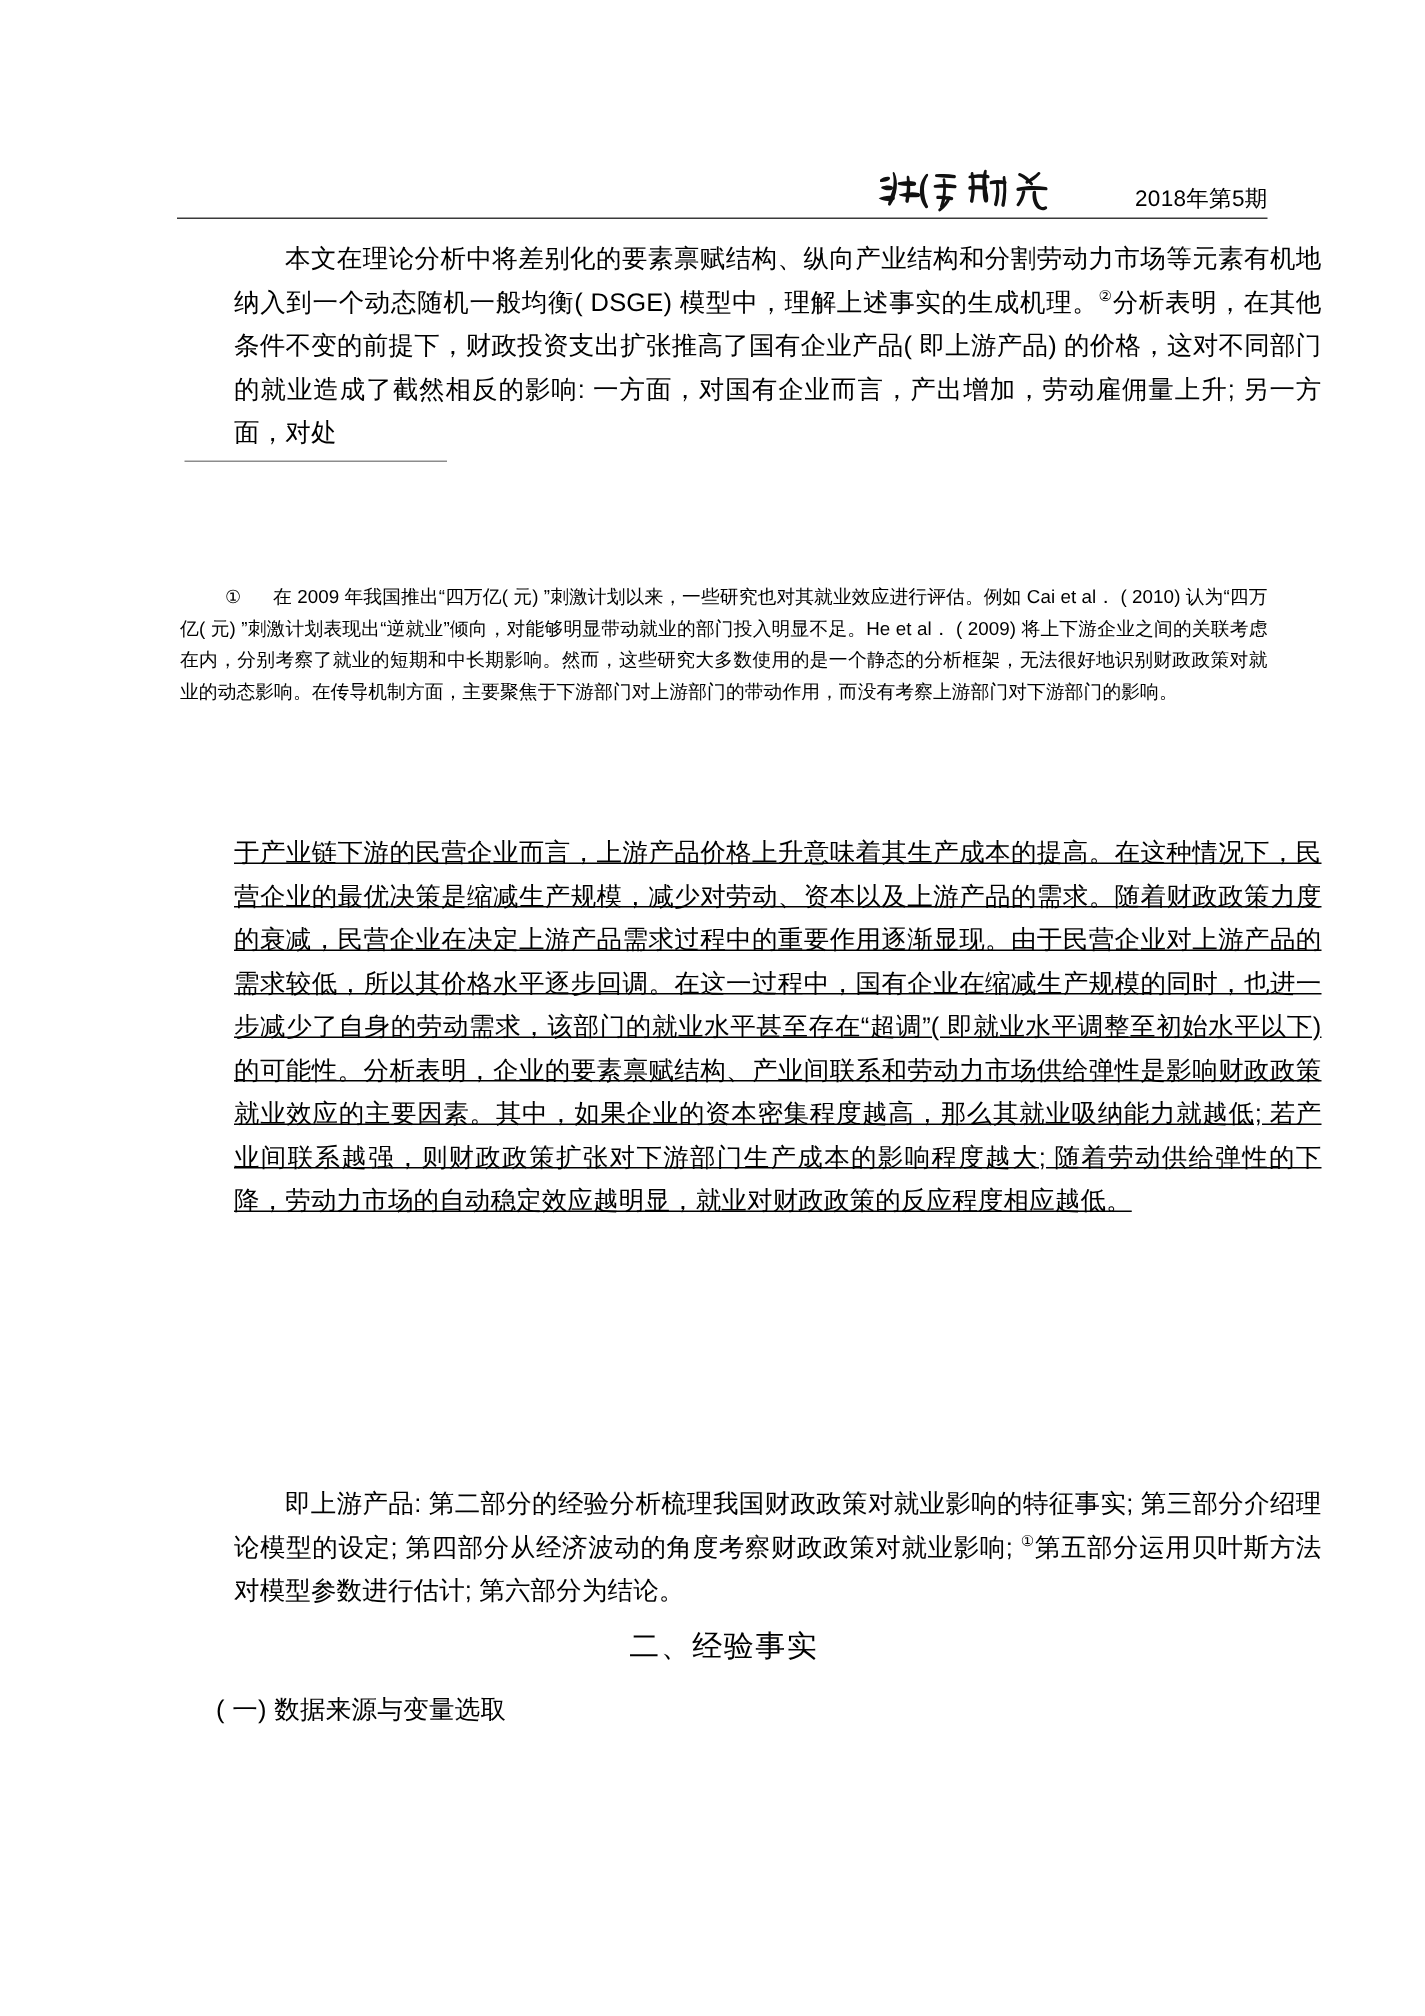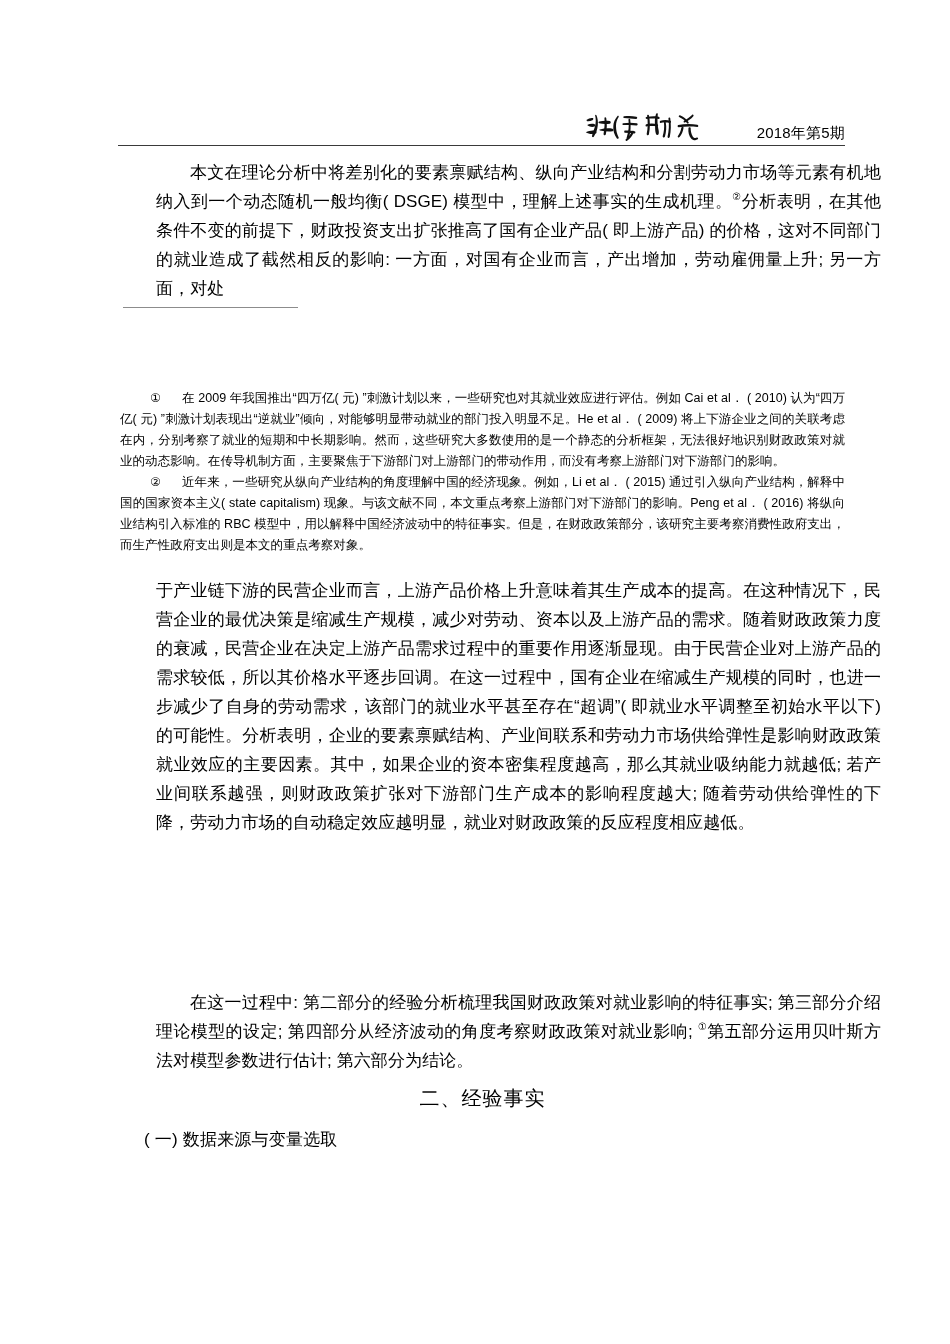--- a/index.html
+++ b/index.html
@@ -77,21 +77,21 @@
     text-justify: inter-character;
     text-indent: 0;
     letter-spacing: 0.1px;
     word-break: break-all;
   }
   p.body.indent {
     text-indent: 34px;
   }
 
   .blk-top  { top: 158px; }
-  .blk-mid  { top: 576px; }
+  .blk-mid  { top: 554px; text-decoration: underline; }
   .blk-last { top: 988px; }
 
   
   .fn-rule {
     position: absolute;
     left: 123px;
     top: 307px;
     width: 175px;
     height: 1px;
     background: #8c8c8c;
@@ -187,27 +187,26 @@
   </div>
 
   <div class="body-col blk-top">
     <p class="body indent"><span>本文在理论分析中将差别化的要素禀赋结构、纵向产业结构和分割劳动力市场等元素有机地纳入到一个动态随机一般均衡( DSGE) 模型中，理解上述事实的生成机理。</span><sup class="fnref">②</sup><span>分析表明，在其他条件不变的前提下，财政投资支出扩张推高了国有企业产品( 即上游产品) 的价格，这对不同部门的就业造成了截然相反的影响: 一方面，对国有企业而言，产出增加，劳动雇佣量上升; 另一方面，对处</span></p>
   </div>
 
   <div class="fn-rule"></div>
 
   <div class="footnotes">
     <p class="footnote"><span class="fn-marker">①</span><span>在 2009 年我国推出“四万亿( 元) ”刺激计划以来，一些研究也对其就业效应进行评估。例如 Cai et al． ( 2010) 认为“四万亿( 元) ”刺激计划表现出“逆就业”倾向，对能够明显带动就业的部门投入明显不足。He et al． ( 2009) 将上下游企业之间的关联考虑在内，分别考察了就业的短期和中长期影响。然而，这些研究大多数使用的是一个静态的分析框架，无法很好地识别财政政策对就业的动态影响。在传导机制方面，主要聚焦于下游部门对上游部门的带动作用，而没有考察上游部门对下游部门的影响。</span></p>
-    <p class="footnote"><span class="fn-marker">②</span><span>近年来，一些研究从纵向产业结构的角度理解中国的经济现象。例如，Li et al． ( 2015) 通过引入纵向产业结构，解释中国的国家资本主义( state capitalism) 现象。与该文献不同，本文重点考察上游部门对下游部门的影响。Peng et al． ( 2016) 将纵向业结构引入标准的 RBC 模型中，用以解释中国经济波动中的特征事实。但是，在财政政策部分，该研究主要考察消费性政府支出，而生产性政府支出则是本文的重点考察对象。</span></p>
   </div>
 
   <div class="body-col blk-mid">
     <p class="body">于产业链下游的民营企业而言，上游产品价格上升意味着其生产成本的提高。在这种情况下，民营企业的最优决策是缩减生产规模，减少对劳动、资本以及上游产品的需求。随着财政政策力度的衰减，民营企业在决定上游产品需求过程中的重要作用逐渐显现。由于民营企业对上游产品的需求较低，所以其价格水平逐步回调。在这一过程中，国有企业在缩减生产规模的同时，也进一步减少了自身的劳动需求，该部门的就业水平甚至存在“超调”( 即就业水平调整至初始水平以下) 的可能性。分析表明，企业的要素禀赋结构、产业间联系和劳动力市场供给弹性是影响财政政策就业效应的主要因素。其中，如果企业的资本密集程度越高，那么其就业吸纳能力就越低; 若产业间联系越强，则财政政策扩张对下游部门生产成本的影响程度越大; 随着劳动供给弹性的下降，劳动力市场的自动稳定效应越明显，就业对财政政策的反应程度相应越低。</p>
   </div>
 
   <div class="body-col blk-last">
-    <p class="body indent"><span>在这一过程中: 第二部分的经验分析梳理我国财政政策对就业影响的特征事实; 第三部分介绍理论模型的设定; 第四部分从经济波动的角度考察财政政策对就业影响; </span><sup class="fnref">①</sup><span>第五部分运用贝叶斯方法对模型参数进行估计; 第六部分为结论。</span></p>
+    <p class="body indent"><span>即上游产品: 第二部分的经验分析梳理我国财政政策对就业影响的特征事实; 第三部分介绍理论模型的设定; 第四部分从经济波动的角度考察财政政策对就业影响; </span><sup class="fnref">①</sup><span>第五部分运用贝叶斯方法对模型参数进行估计; 第六部分为结论。</span></p>
   </div>
 
   <div class="h-section">二、经验事实</div>
   <div class="h-sub">( 一) 数据来源与变量选取</div>
 
 </div>
 
 </body></html>

